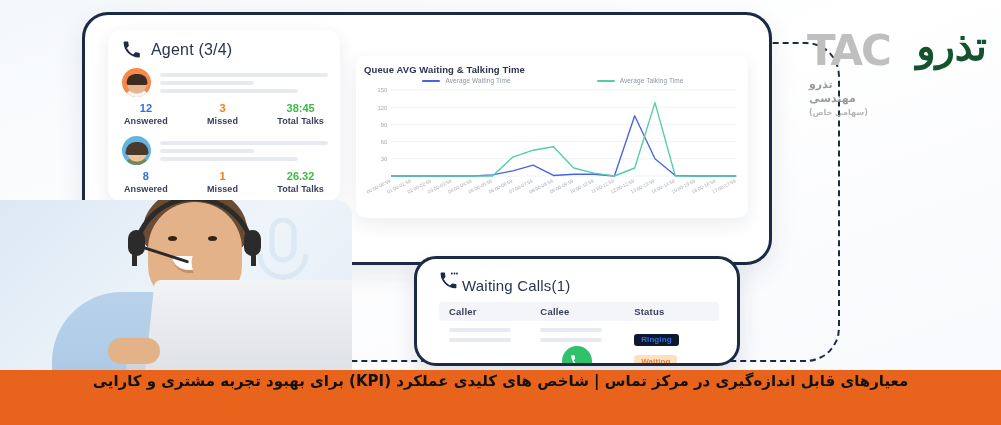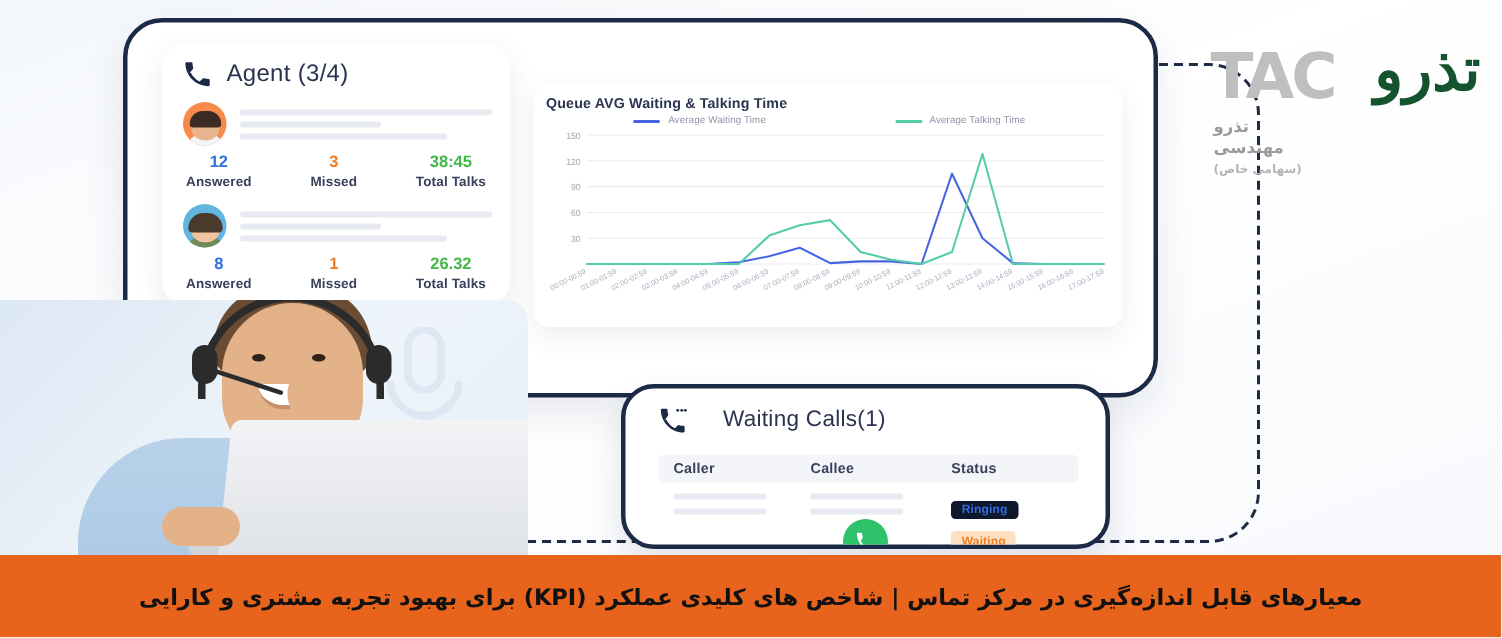--- a/index.html
+++ b/index.html
@@ -202,22 +202,22 @@
     height: 110px;
     background: #ffffff;
     border: 3px solid #1b2a45;
     border-radius: 22px;
     box-shadow: 0 10px 22px rgba(30, 45, 80, .12);
     padding: 12px 18px 8px 22px;
     overflow: hidden;
   }
   .calls-head {
     display: flex;
-    align-items: flex-start;
-    gap: 24px;
+    align-items: flex-end;
+    gap: 4px;
     margin-bottom: 8px;
   }
   .calls-title {
     font-size: 15px;
     color: #2b3350;
     letter-spacing: .2px;
   }
   .calls-tbl { width: 100%; }
   .calls-hdr {
     display: flex;
@@ -447,21 +447,21 @@
   }
 
   
   .banner {
     position: absolute;
     left: 0; bottom: 0;
     width: 1001px;
     height: 55px;
     background: #e8641c;
     display: flex;
-    align-items: center;
+    align-items: flex-start;
     justify-content: center;
     padding: 0 14px;
   }
   .banner span {
     direction: rtl;
     color: #111111;
     font-size: 15px;
     font-weight: bold;
     line-height: 22px;
     text-align: center;

